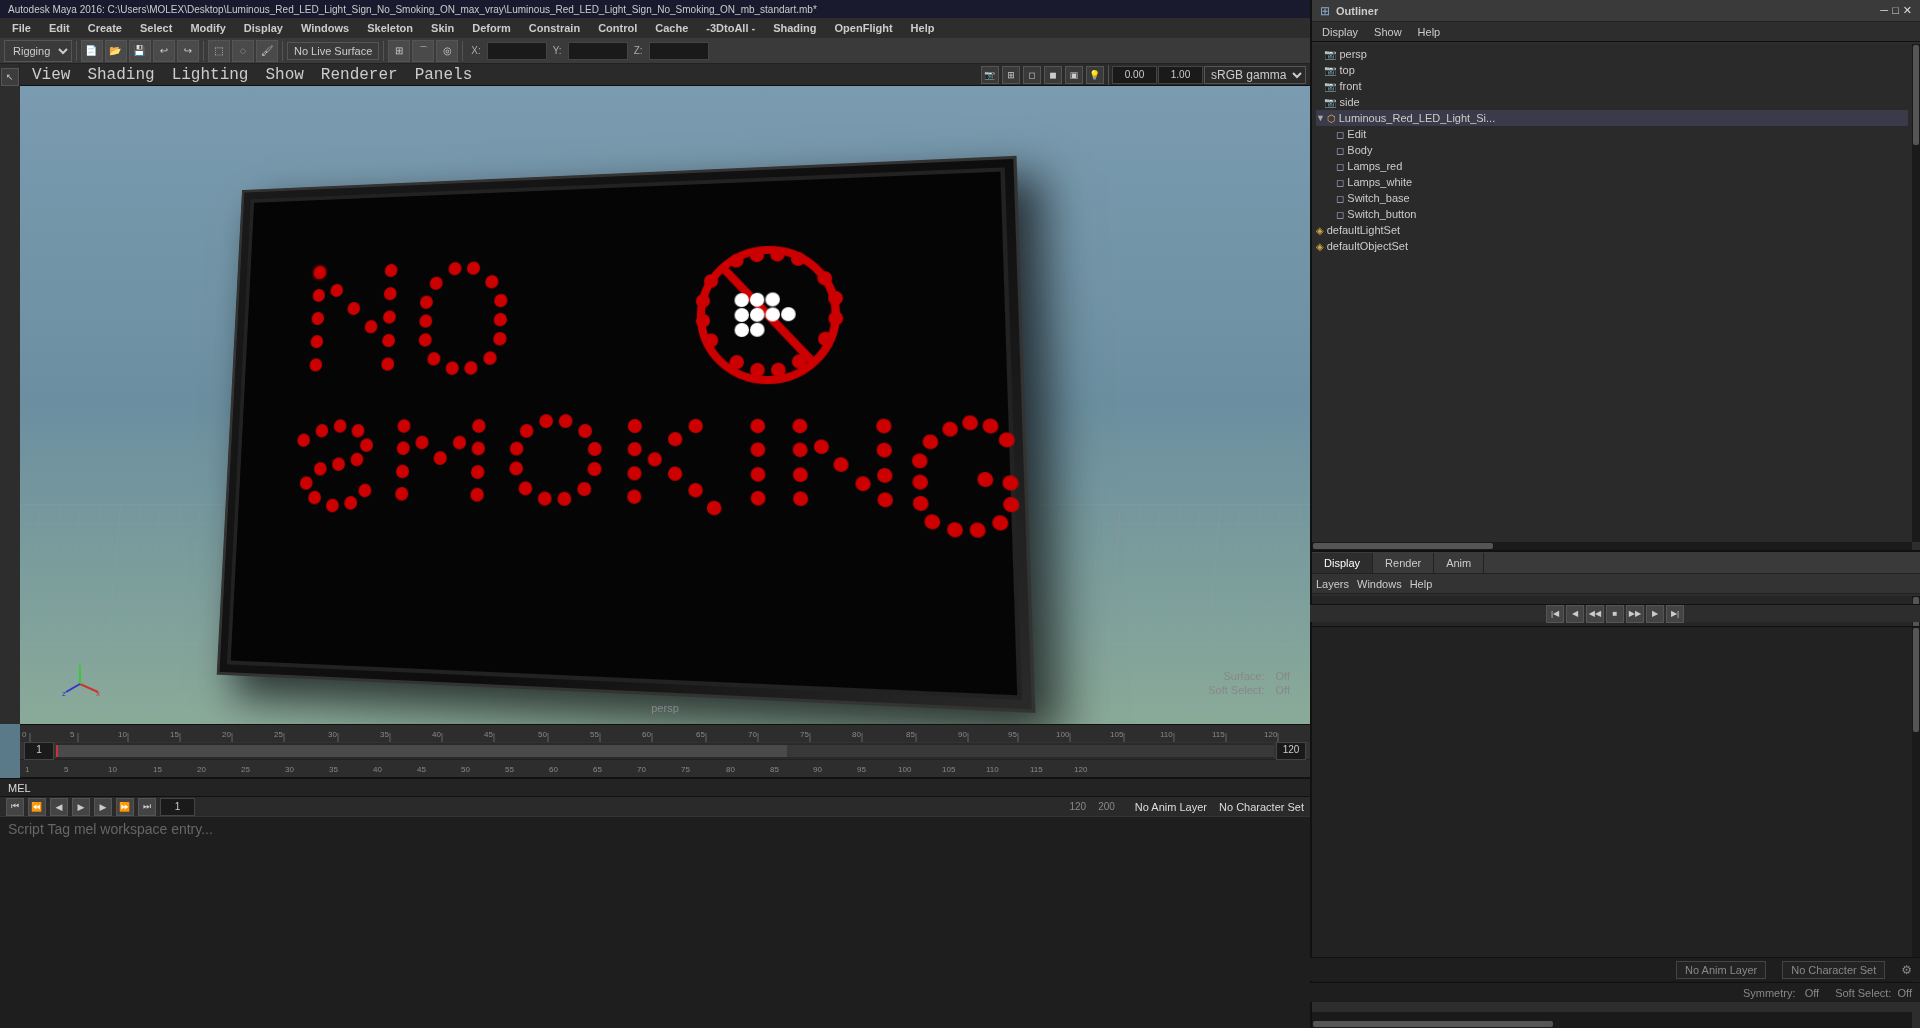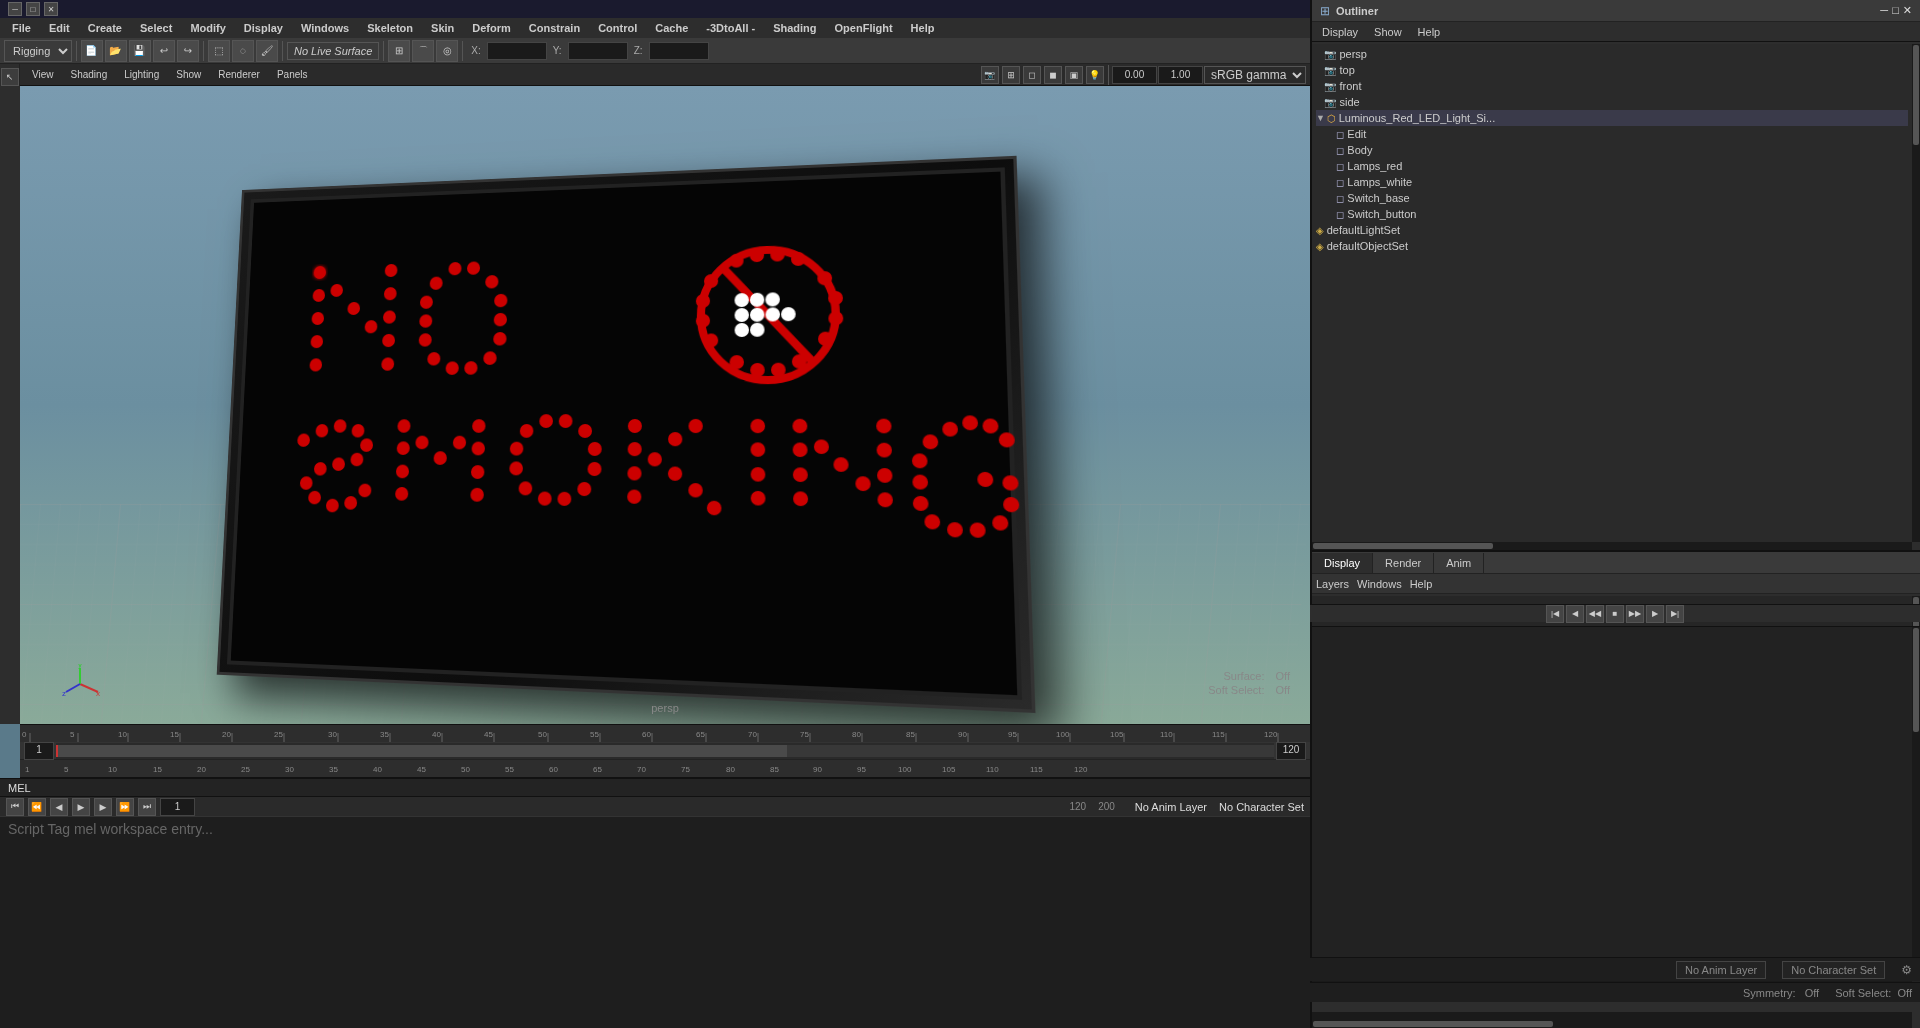--- a/index.html
+++ b/index.html
@@ -23,21 +23,21 @@
 
     
     #no-live-surface { position: absolute; top: 43px; left: 420px; font-size: 11px; color: #ccc; background: #3a3a3a; padding: 2px 6px; border: 1px solid #555; }
 
     
     #toolbar2 { position: absolute; top: 64px; left: 0; width: 20px; height: 640px; background: #2d2d2d; display: flex; flex-direction: column; align-items: center; padding: 4px 0; gap: 2px; border-right: 1px solid #222; }
     .side-btn { width: 18px; height: 18px; background: #3d3d3d; border: 1px solid #555; display: flex; align-items: center; justify-content: center; font-size: 9px; color: #ccc; cursor: pointer; }
 
     
     #viewport-toolbar { position: absolute; top: 64px; left: 20px; width: 1290px; height: 22px; background: #2a2a2a; display: flex; align-items: center; padding: 0 4px; gap: 1px; border-bottom: 1px solid #111; }
-    .vp-menu { font-size: 10px; color: #ccc; padding: 2px 8px; cursor: pointer; }
+    .vp-menu { font-size: 16px; color: #ccc; padding: 2px 8px; cursor: pointer; font-family: Liberation Mono, monospace; }
 
     
     #viewport { position: absolute; top: 86px; left: 20px; width: 1290px; height: 638px; background: #6b8fa0; overflow: hidden; }
 
     
     #sign-container { position: absolute; top: 80px; left: 180px; width: 830px; height: 540px; }
     #sign-body { position: absolute; top: 0; left: 0; width: 800px; height: 520px; background: linear-gradient(135deg, #1a1a1a 0%, #0d0d0d 60%, #2a2a2a 100%); transform: perspective(800px) rotateY(-8deg) rotateX(5deg); border: 3px solid #333; box-shadow: 20px 20px 40px rgba(0,0,0,0.7); }
     #sign-frame { position: absolute; top: 8px; left: 8px; right: 8px; bottom: 8px; border: 4px solid #222; background: #050505; }
 
     
@@ -93,20 +93,21 @@
     
     #viewport-bg { position: absolute; top: 0; left: 0; width: 100%; height: 100%; background: linear-gradient(180deg, #7a9bb0 0%, #6b8fa0 50%, #8aaa99 100%); }
 
     
     #grid-svg { position: absolute; bottom: 0; left: 0; width: 100%; height: 220px; }
   </style>
 </head>
 <body>
 
 <div id="title-bar">
+  <span class="title">Autodesk Maya 2016: C:\Users\MOLEX\Desktop\Luminous_Red_LED_Light_Sign_No_Smoking_ON_max_vray\Luminous_Red_LED_Light_Sign_No_Smoking_ON_mb_standart.mb*</span>
   <div class="win-controls">
     <div class="win-btn">─</div>
     <div class="win-btn">□</div>
     <div class="win-btn">✕</div>
   </div>
 </div>
 
 <div id="menu-bar">
   <span class="menu-item">File</span>
   <span class="menu-item">Edit</span>
@@ -136,21 +137,21 @@
   <div class="tb-btn">📂</div>
   <div class="tb-btn">💾</div>
   <div class="tb-btn">↩</div>
   <div class="tb-btn">↪</div>
   <div class="tb-separator"></div>
   <div class="tb-btn">⬚</div>
   <div class="tb-btn">◌</div>
   <div class="tb-btn">🖌</div>
   <div class="tb-separator"></div>
 
-  <div id="no-live-surface" style="position:relative; left:auto; top:auto;font-style:italic;">No Live Surface</div>
+  <div id="no-live-surface" style="position:relative; left:auto; top:auto;">No Live Surface</div>
   <div class="tb-separator"></div>
   <div class="tb-btn">⊞</div>
   <div class="tb-btn">⌒</div>
   <div class="tb-btn">◎</div>
   <div class="tb-separator"></div>
   <span class="tb-label">X:</span>
   <input class="coord-field" style="position: relative; left: auto; top: auto;" value="">
   <span class="tb-label">Y:</span>
   <input class="coord-field" style="position: relative; left: auto; top: auto;" value="">
   <span class="tb-label">Z:</span>

